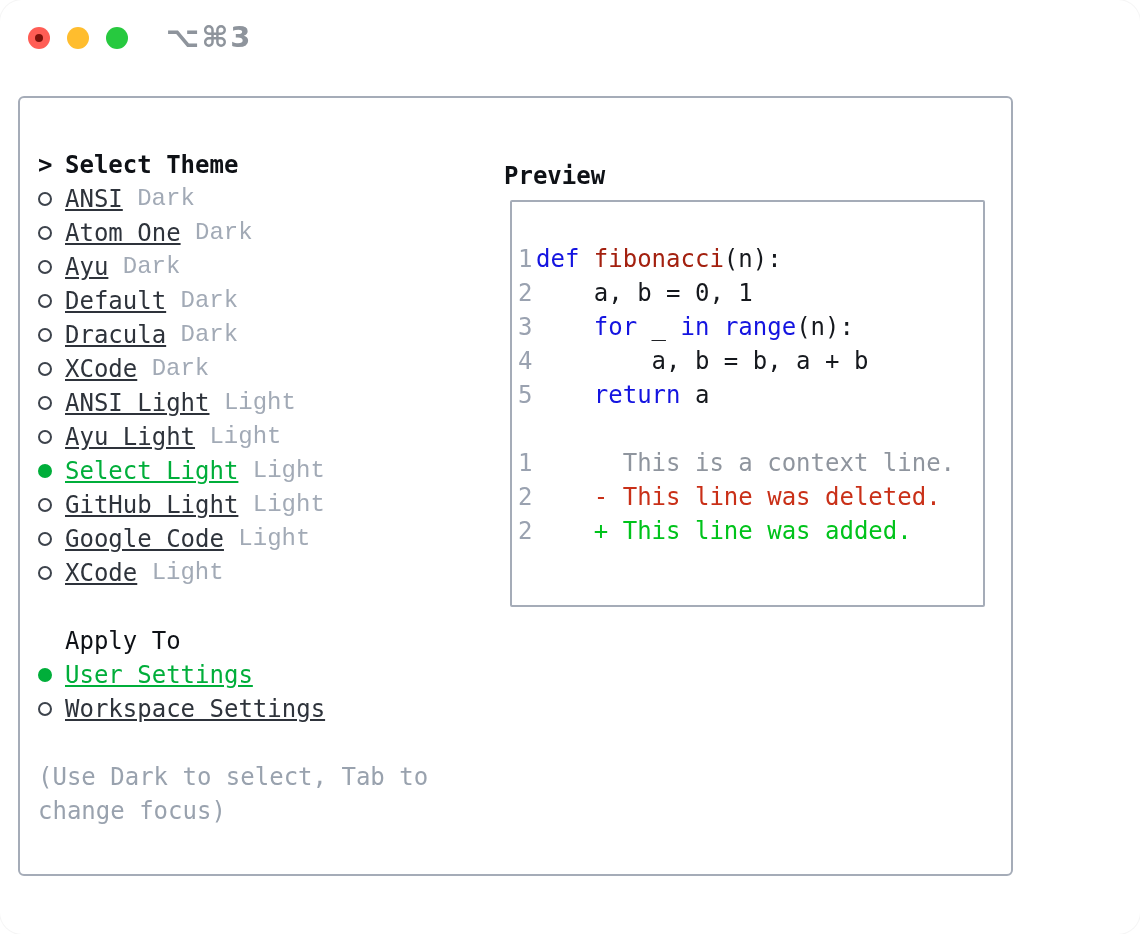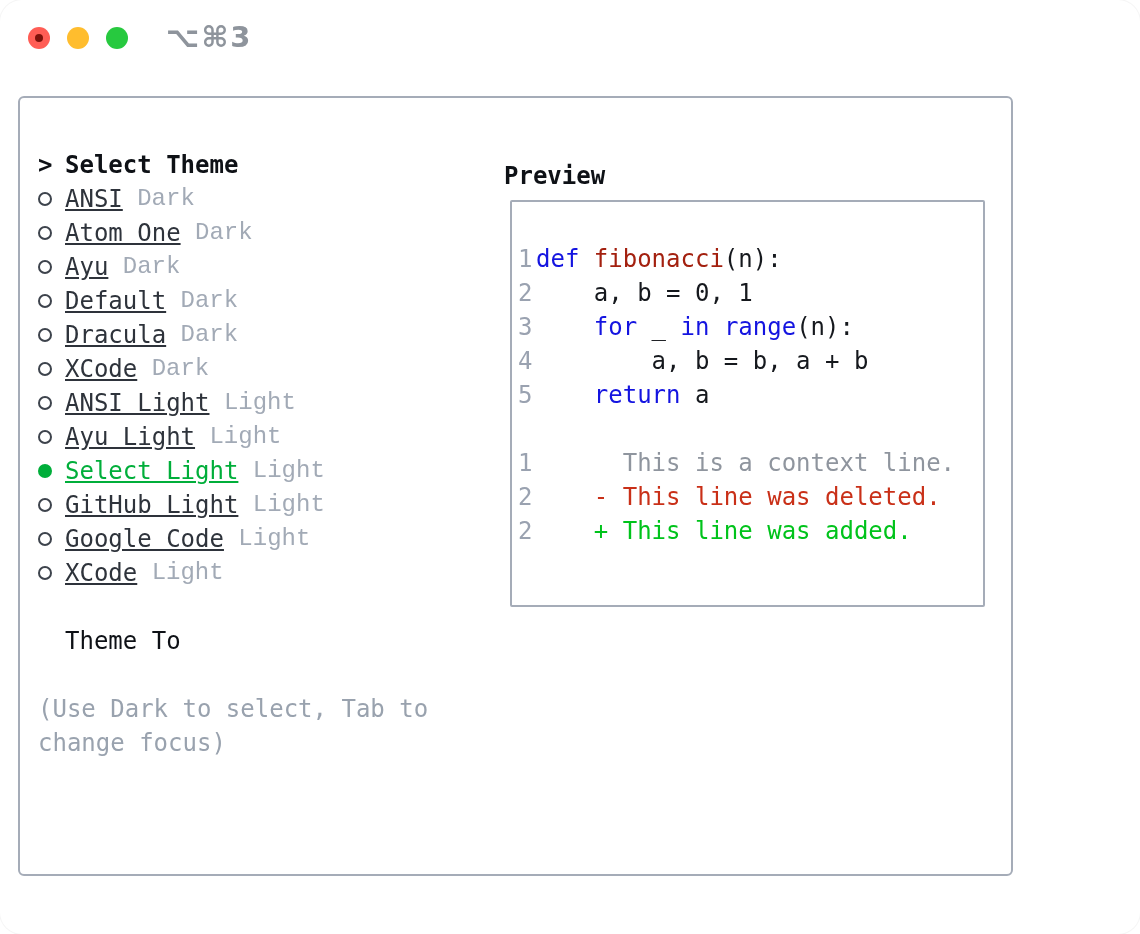--- a/index.html
+++ b/index.html
@@ -78,23 +78,27 @@
           <div class="row"><span class="marker"><span class="circle sel"></span></span><span class="item-label sel">Select Light</span><span class="tag"> Light</span></div>
           <div class="row"><span class="marker"><span class="circle"></span></span><span class="item-label">GitHub Light</span><span class="tag"> Light</span></div>
           <div class="row"><span class="marker"><span class="circle"></span></span><span class="item-label">Google Code</span><span class="tag"> Light</span></div>
           <div class="row"><span class="marker"><span class="circle"></span></span><span class="item-label">XCode</span><span class="tag"> Light</span></div>
         </div>
 
       <div class="spacer34"></div>
 
       <div class="row">
         <span class="marker"></span>
-        <span class="apply-title">Theme To</span>
+        <span class="apply-title">Apply To</span>
       </div>
 
+      <div id="apply-list">
+          <div class="row"><span class="marker"><span class="circle sel"></span></span><span class="item-label sel">User Settings</span></div>
+          <div class="row"><span class="marker"><span class="circle"></span></span><span class="item-label">Workspace Settings</span></div>
+        </div>
 
       <div class="spacer34"></div>
 
       <div class="row hint">(Use Dark to select, Tab to</div>
       <div class="row hint">change focus)</div>
     </div>
 
     <div class="preview-title">Preview</div>
     <div class="preview-box">
       <div class="preview-content" id="preview-content">

